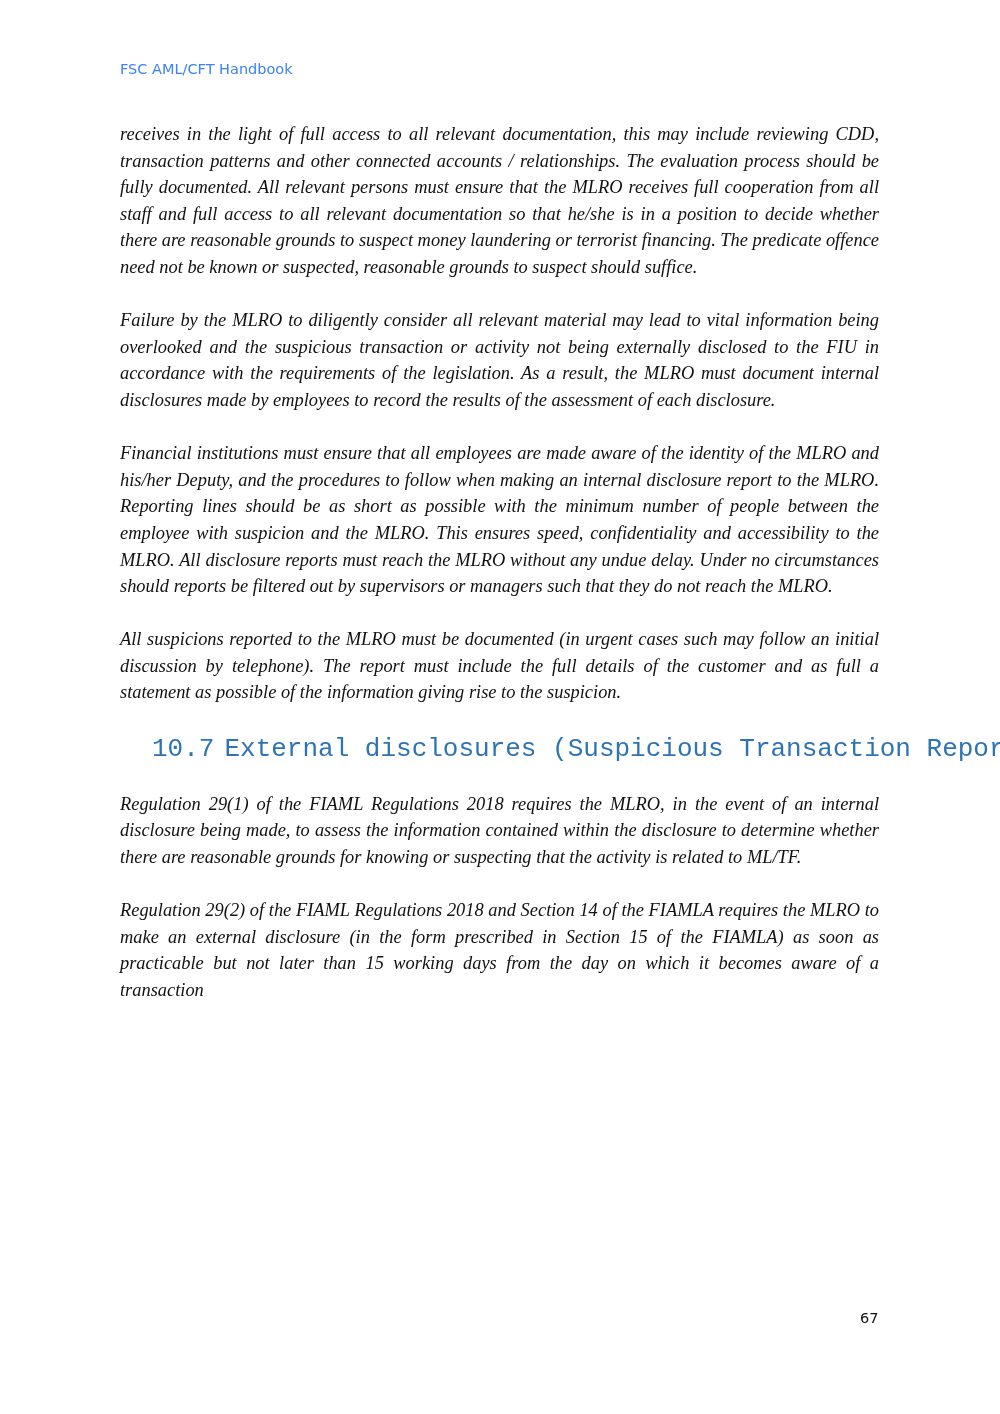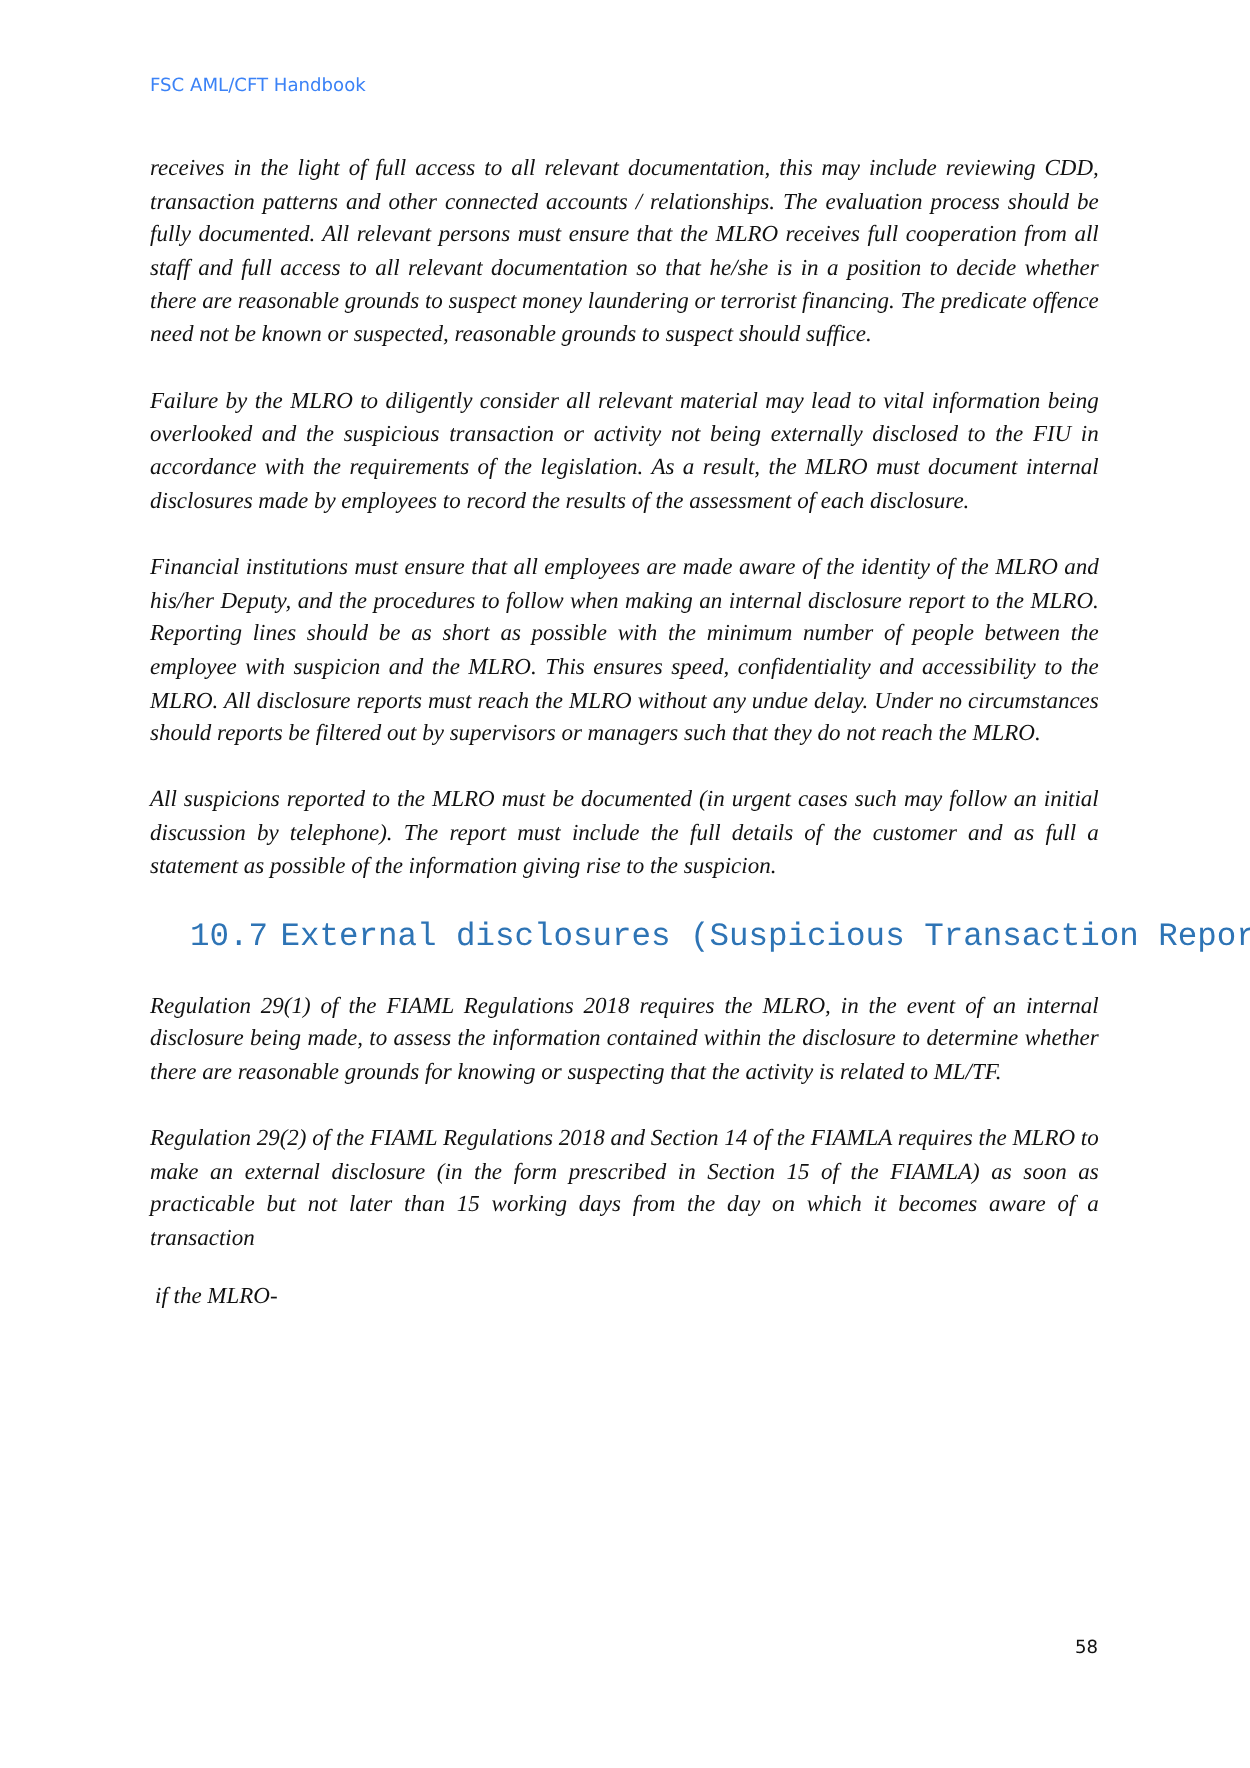--- a/index.html
+++ b/index.html
@@ -75,16 +75,15 @@
   <p class="para">Failure by the MLRO to diligently consider all relevant material may lead to vital information being overlooked and the suspicious transaction or activity not being externally disclosed to the FIU in accordance with the requirements of the legislation. As a result, the MLRO must document internal disclosures made by employees to record the results of the assessment of each disclosure.</p>
   <p class="para">Financial institutions must ensure that all employees are made aware of the identity of the MLRO and his/her Deputy, and the procedures to follow when making an internal disclosure report to the MLRO. Reporting lines should be as short as possible with the minimum number of people between the employee with suspicion and the MLRO. This ensures speed, confidentiality and accessibility to the MLRO. All disclosure reports must reach the MLRO without any undue delay. Under no circumstances should reports be filtered out by supervisors or managers such that they do not reach the MLRO.</p>
   <p class="para">All suspicions reported to the MLRO must be documented (in urgent cases such may follow an initial discussion by telephone). The report must include the full details of the customer and as full a statement as possible of the information giving rise to the suspicion.</p>
 
   <h2 class="section-heading">
     <span class="num">10.7</span><span>External disclosures (Suspicious Transaction Reports)</span>
   </h2>
 
   <p class="para">Regulation 29(1) of the FIAML Regulations 2018 requires the MLRO, in the event of an internal disclosure being made, to assess the information contained within the disclosure to determine whether there are reasonable grounds for knowing or suspecting that the activity is related to ML/TF.</p>
   <p class="para tight">Regulation 29(2) of the FIAML Regulations 2018 and Section 14 of the FIAMLA requires the MLRO to make an external disclosure (in the form prescribed in Section 15 of the FIAMLA) as soon as practicable but not later than 15 working days from the day on which it becomes aware of a transaction</p>
-  <p class="para indent-space">if the MLRO-</p>
 </div>
 
-<div class="page-number">58</div>
+<div class="page-number">67</div>
 
 </body></html>

